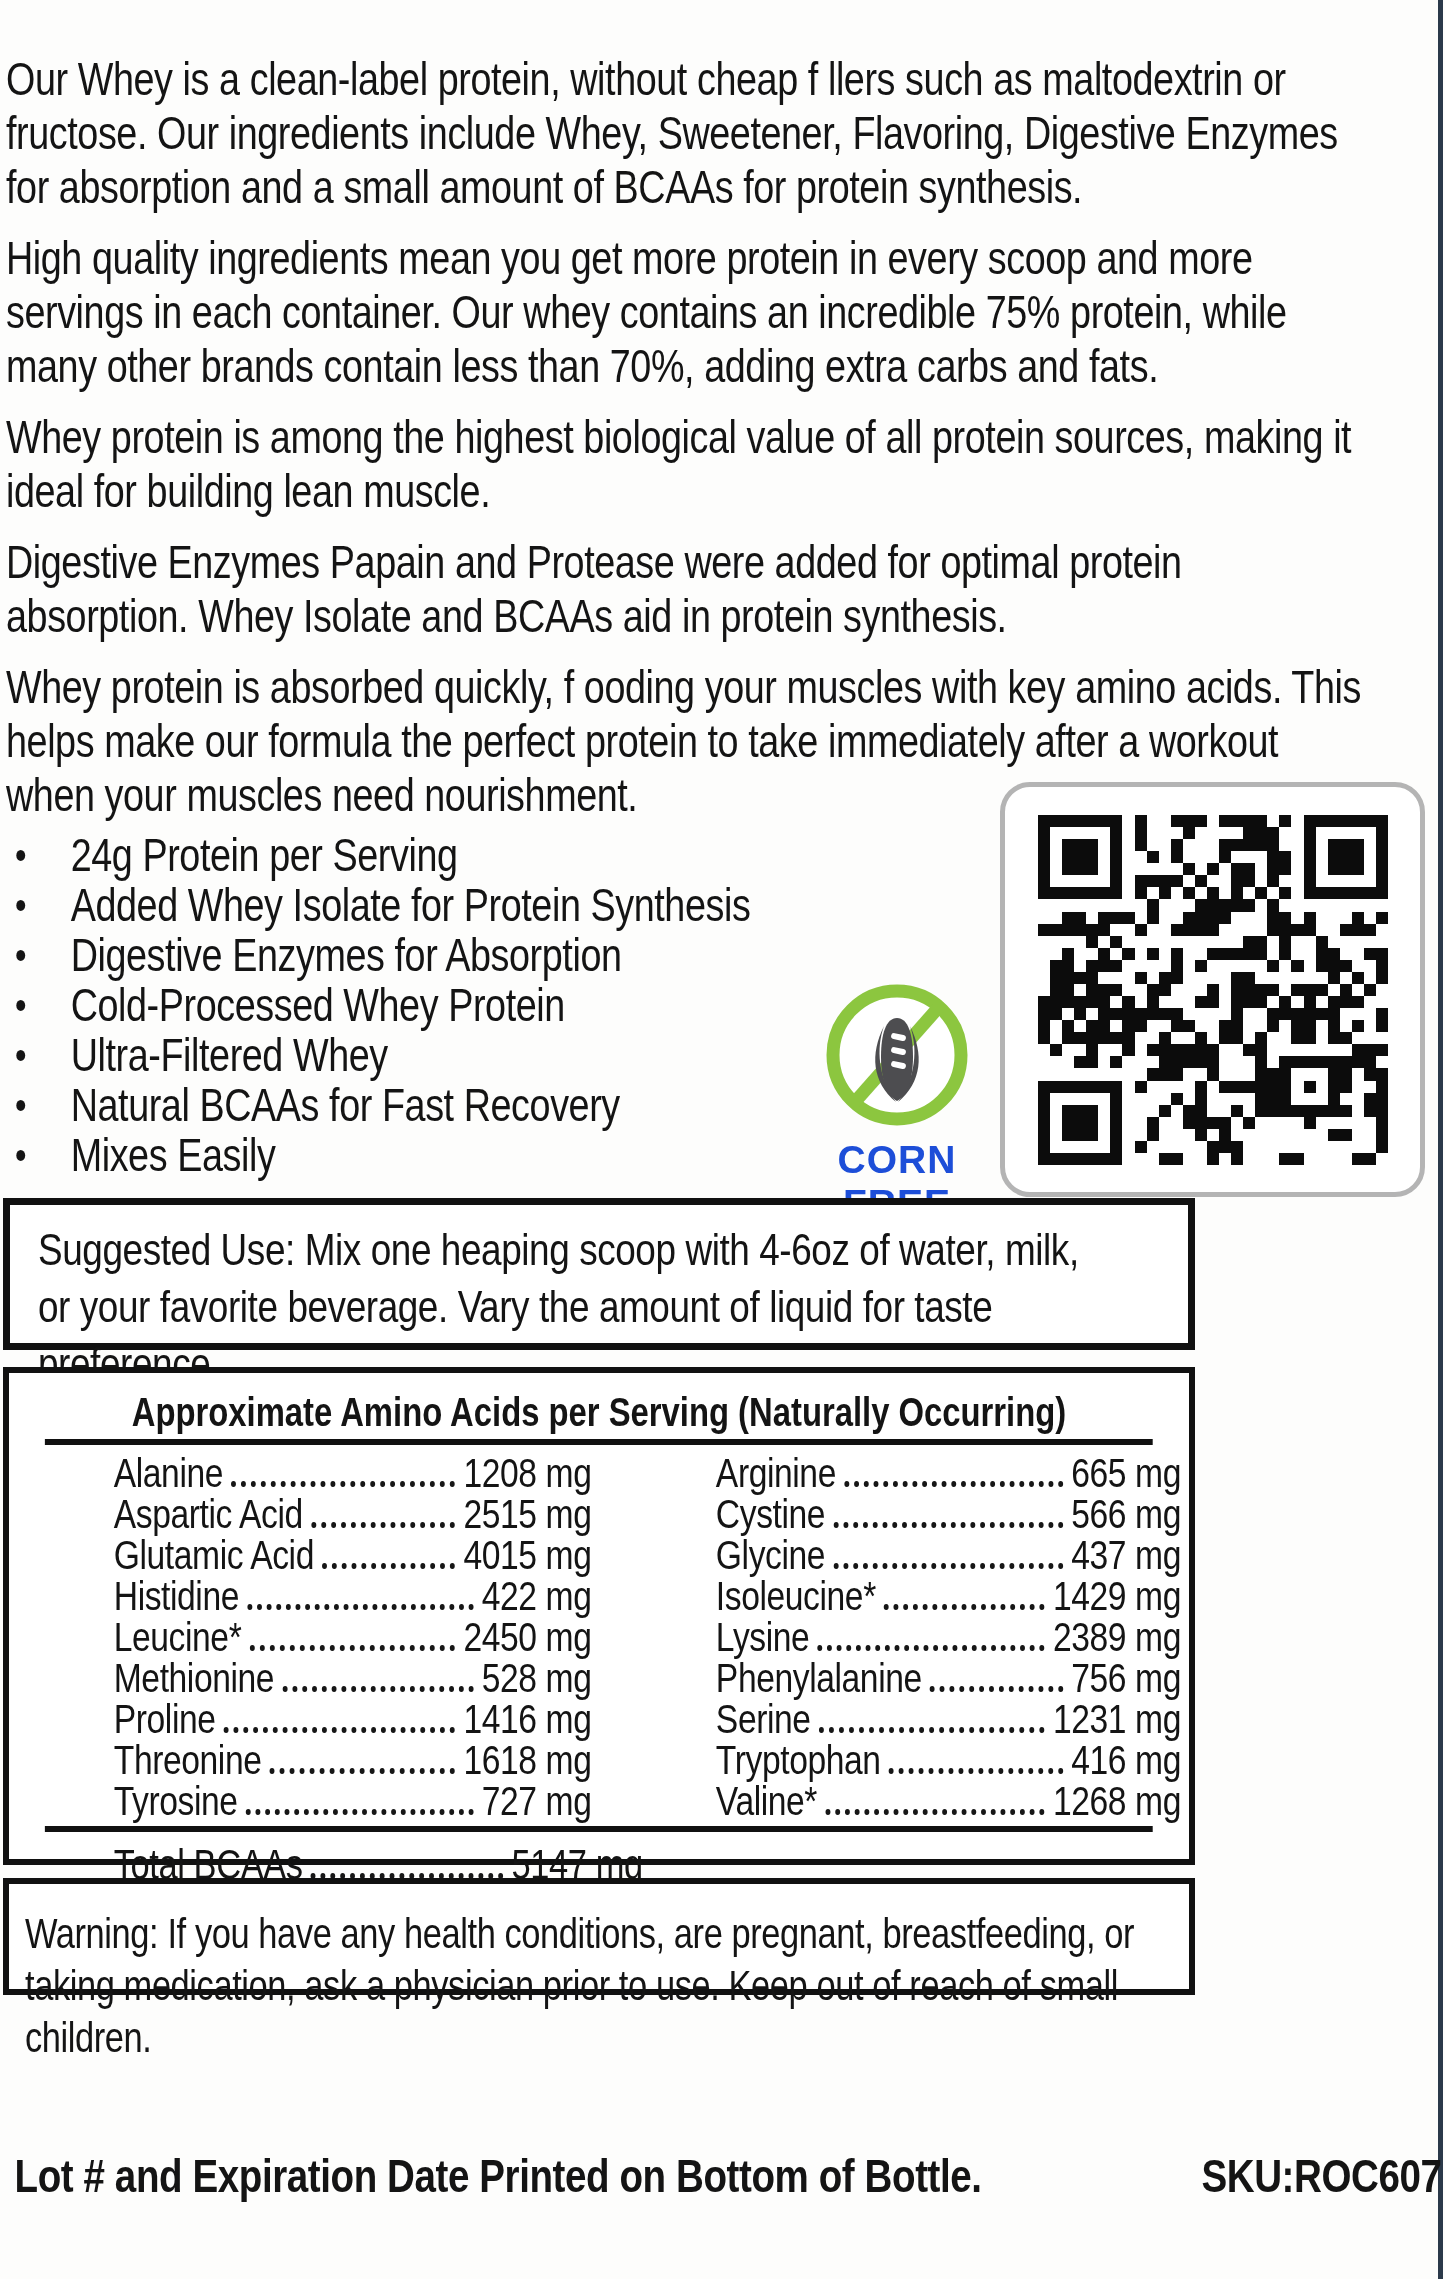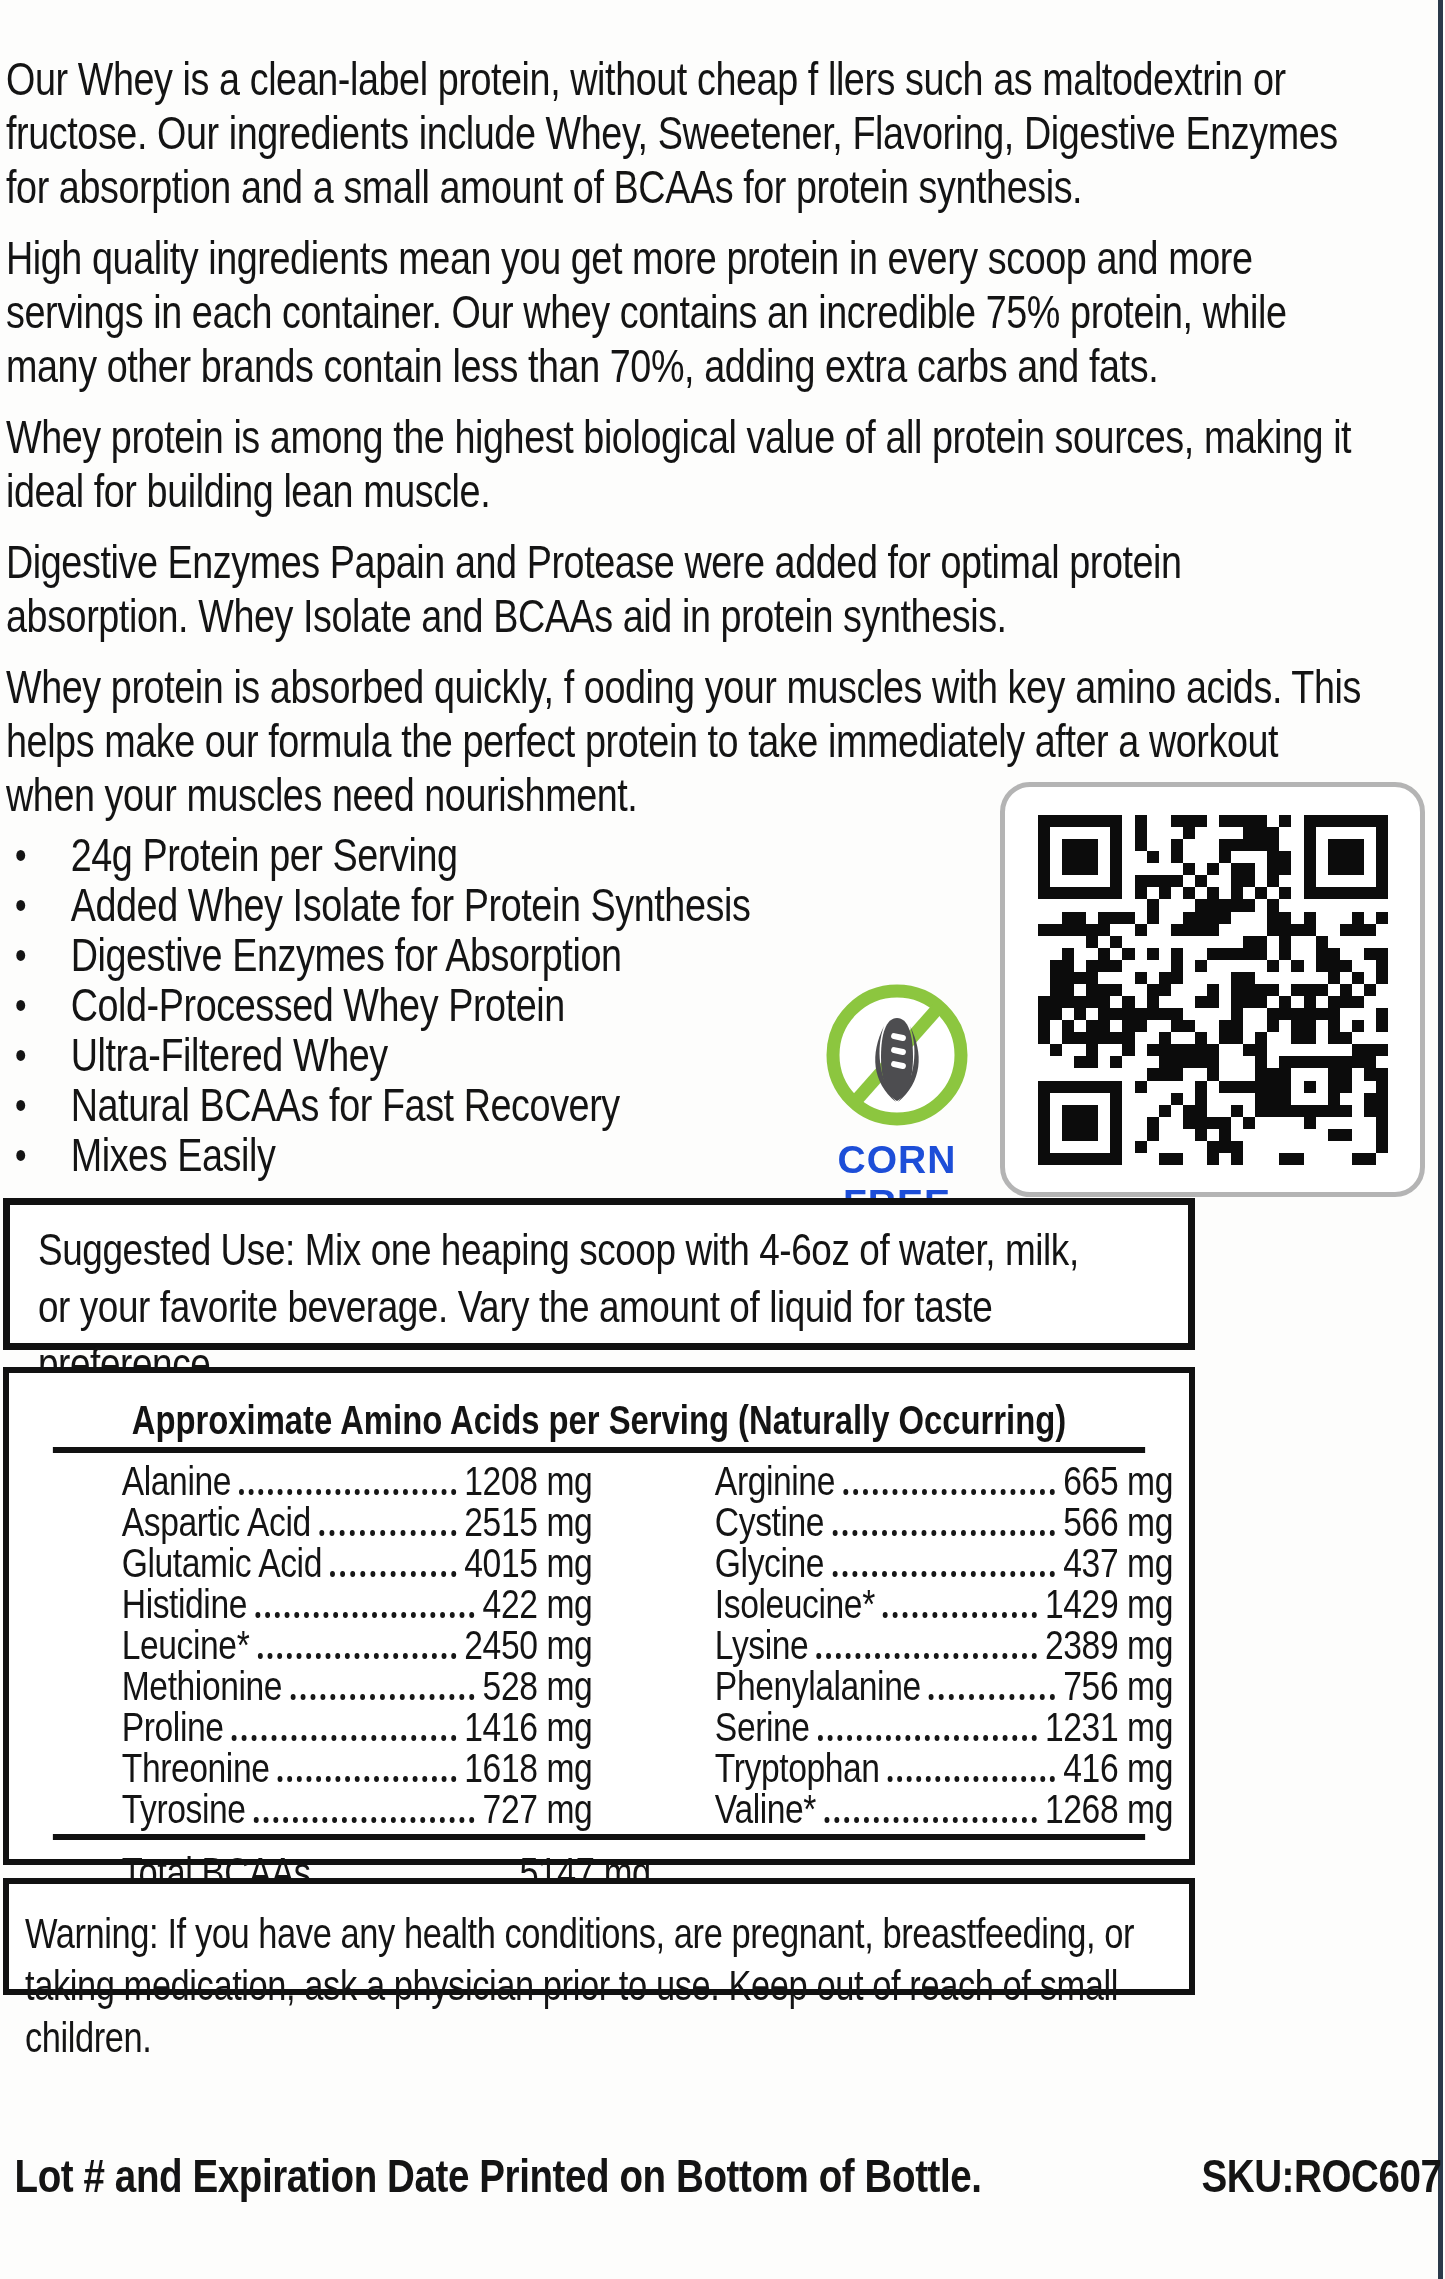--- a/index.html
+++ b/index.html
@@ -31,21 +31,21 @@
   
   .qr-box{position:absolute;left:1000px;top:782px;width:425px;height:415px;background:#fff;
           border:5px solid #B4B4B4;border-radius:30px;box-sizing:border-box;
           display:flex;align-items:center;justify-content:center;}
   .qr-box svg{display:block;}
 
   
   .rule-box{position:absolute;left:3px;width:1192px;background:#fff;box-sizing:border-box;border:6px solid #111;}
   .box-suggested{top:1198px;height:152px;border-width:7px;padding:16px 28px 0 28px;}
   .box-suggested p{margin:0;font-size:45px;line-height:57px;letter-spacing:-0.5px;padding-right:90px;}
-  .box-amino{top:1367px;height:498px;padding:16px;}
+  .box-amino{top:1367px;height:498px;padding:8px;}
   .box-warning{top:1878px;height:117px;padding:24px 16px 0 16px;}
   .box-warning p{margin:0;font-size:42px;line-height:52px;letter-spacing:-0.5px;}
   .box-disclaimer{top:2007px;height:121px;padding:13px 8px 0 12px;}
   .box-disclaimer p{margin:0;font-size:42px;line-height:52px;letter-spacing:-1px;}
 
   
   .aa-title{margin:0;padding-top:8px;font-size:40px;line-height:46px;text-align:center;}
   .aa-rule{border:0;border-top:6px solid #111;margin:4px 34px 0 34px;}
   .aa-cols{display:flex;margin:8px 0 0 118px;}
   .aa-col1{width:645px;}

